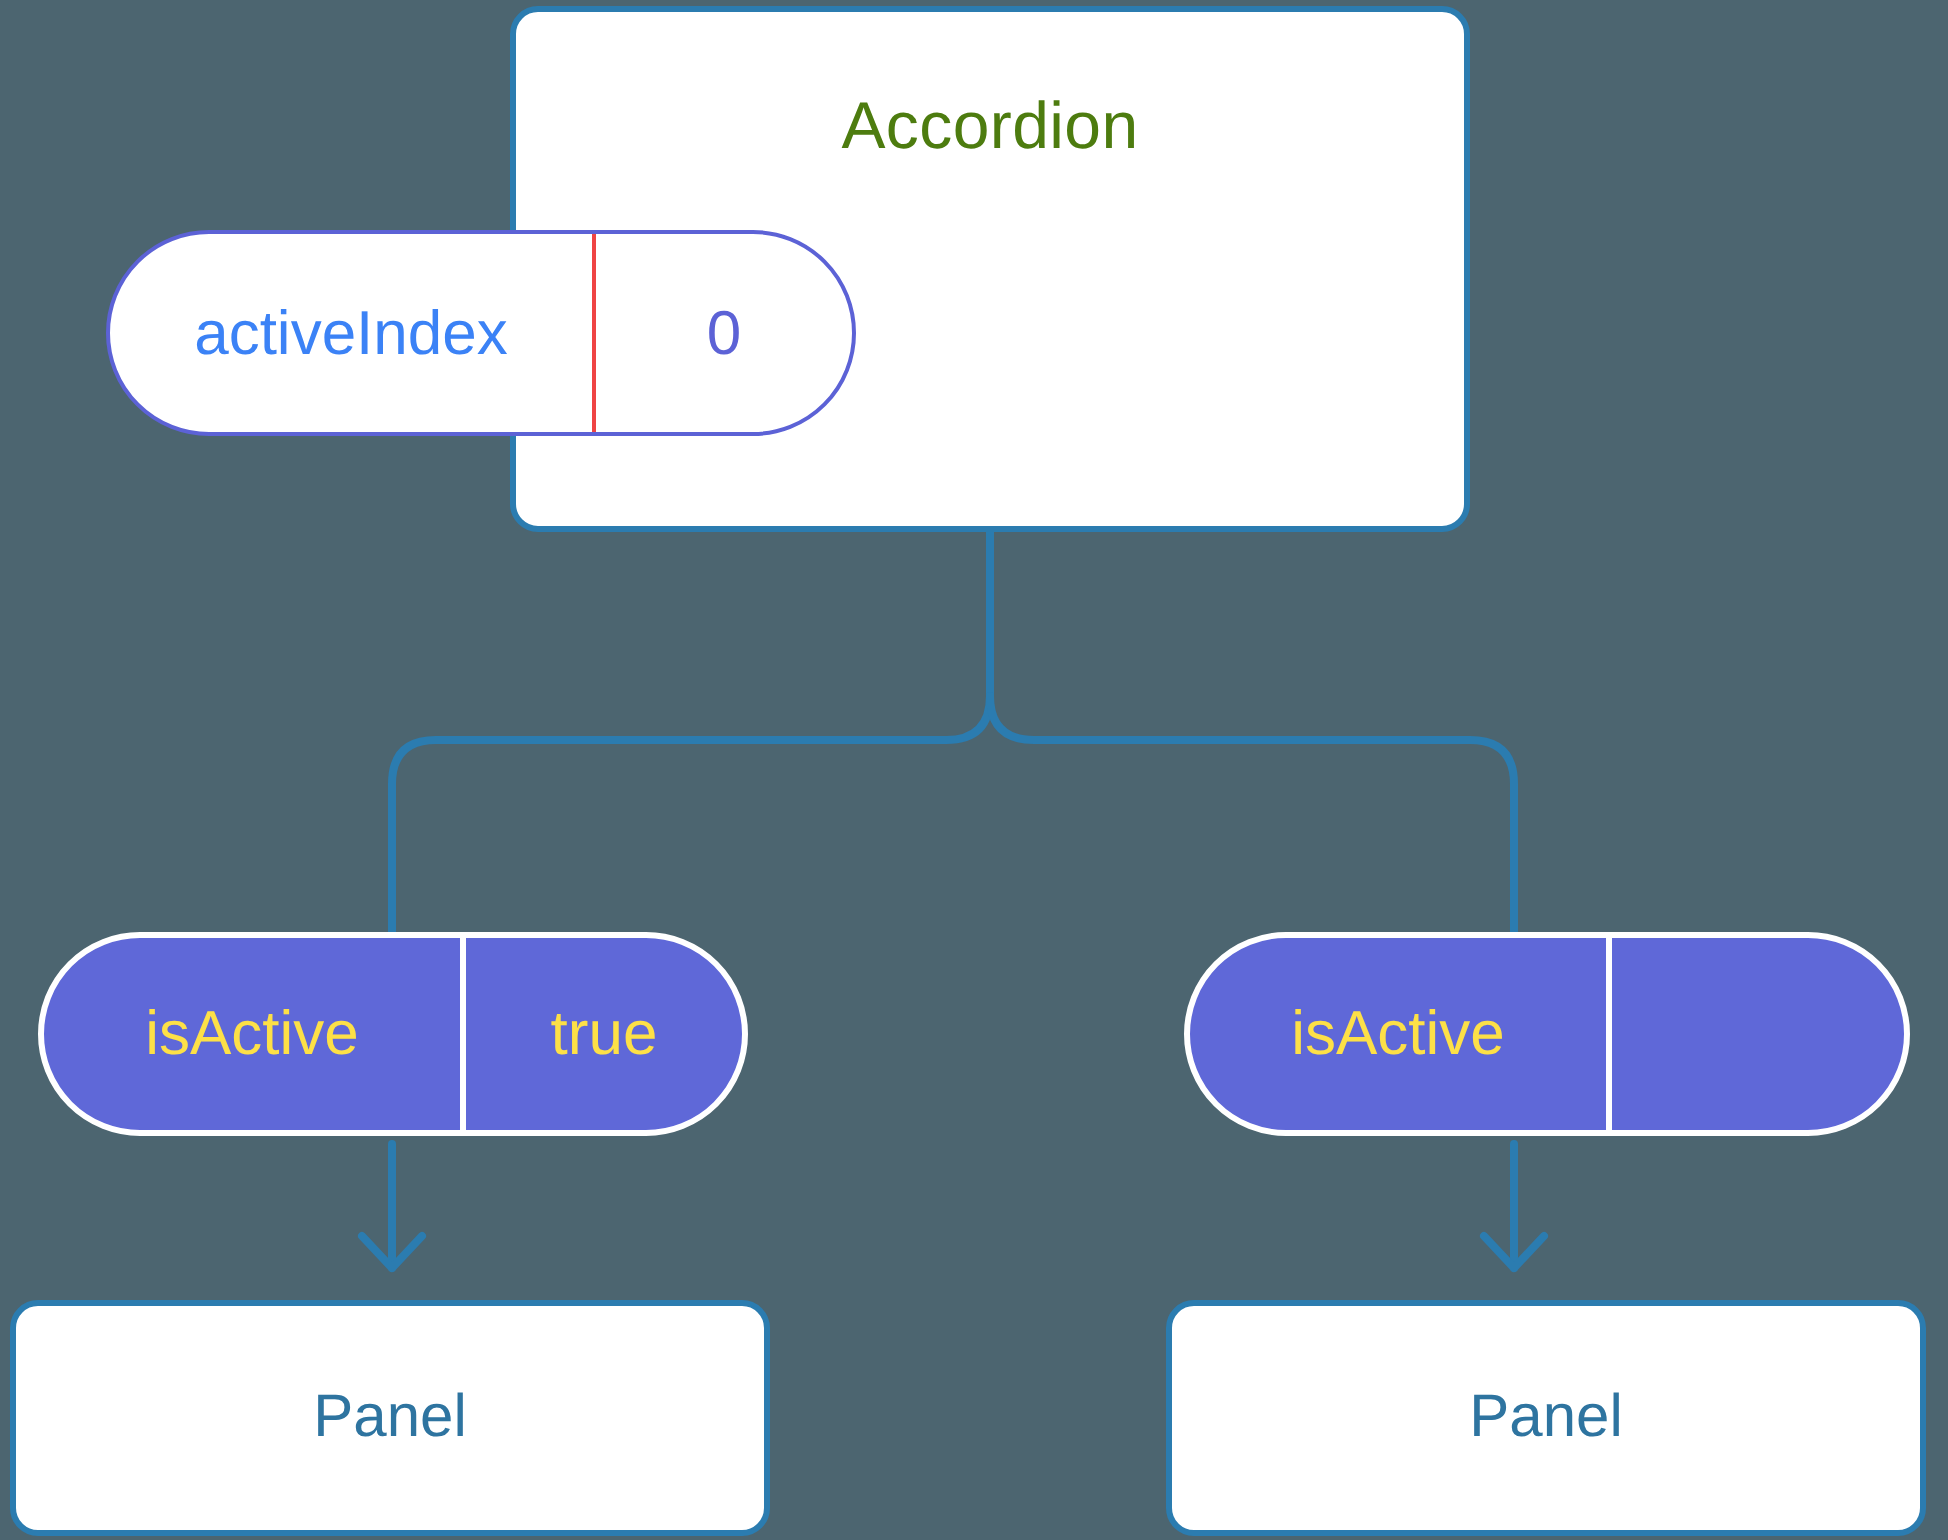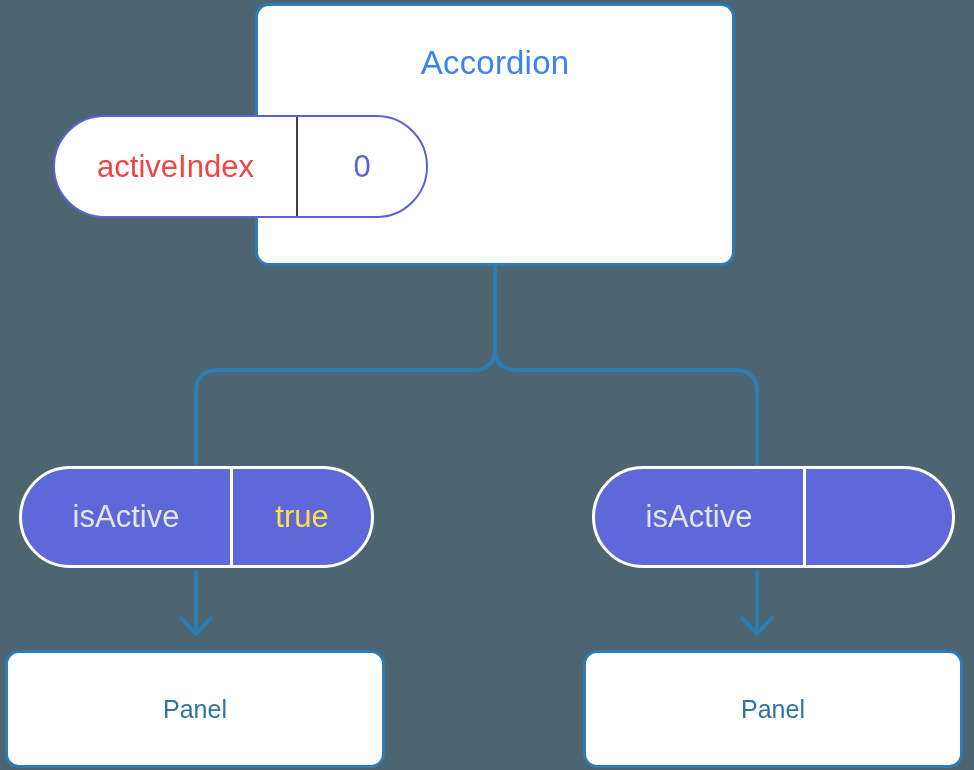--- a/index.html
+++ b/index.html
@@ -41,21 +41,21 @@
     align-items: center;
   }
   #accordion-card {
     left: 255px;
     top: 3px;
     width: 480px;
     height: 263px;
     justify-content: flex-start;
   }
   .card-title {
-    color: #3b82f6;
+    color: #4d7c0f;
     font-size: 33px;
     letter-spacing: 0.2px;
     margin-top: 40px;
     line-height: 1;
     white-space: nowrap;
   }
   
   .panel-card {
     justify-content: center;
   }
@@ -66,21 +66,21 @@
     height: 118px;
   }
   #panel-right {
     left: 583px;
     top: 650px;
     width: 380px;
     height: 118px;
   }
   .panel-title {
     color: #2e74a0;
-    font-size: 25px;
+    font-size: 30px;
     line-height: 1;
     white-space: nowrap;
   }
   
   .pill {
     position: absolute;
     display: flex;
     align-items: stretch;
     border-radius: 999px;
     box-sizing: border-box;
@@ -99,36 +99,36 @@
   #pill-activeindex {
     left: 53px;
     top: 115px;
     width: 375px;
     height: 103px;
     border: 2px solid #5c62d6;
     background: #ffffff;
   }
   #pill-activeindex .pill-key {
     width: 243px;
-    color: #ef4444;
+    color: #3b82f6;
     font-size: 31px;
-    border-right: 2px solid #404040;
+    border-right: 2px solid #ef4444;
   }
   #pill-activeindex .pill-val {
     flex: 1;
     color: #5c62d6;
     font-size: 31px;
   }
   
   .pill-filled {
     background: #5f68d8;
     border: 3px solid #ffffff;
   }
   .pill-filled .pill-key {
-    color: #e5e5e5;
+    color: #fde047;
     font-size: 31px;
     border-right: 3px solid #ffffff;
   }
   .pill-filled .pill-val {
     color: #fde047;
     font-size: 31px;
     flex: 1;
   }
   #pill-left {
     left: 19px;

